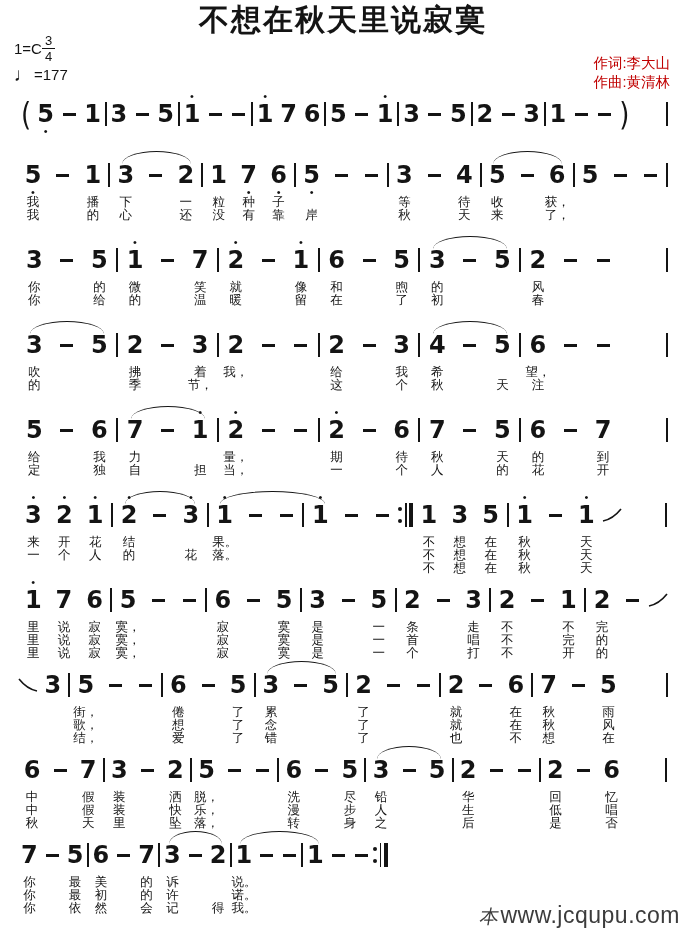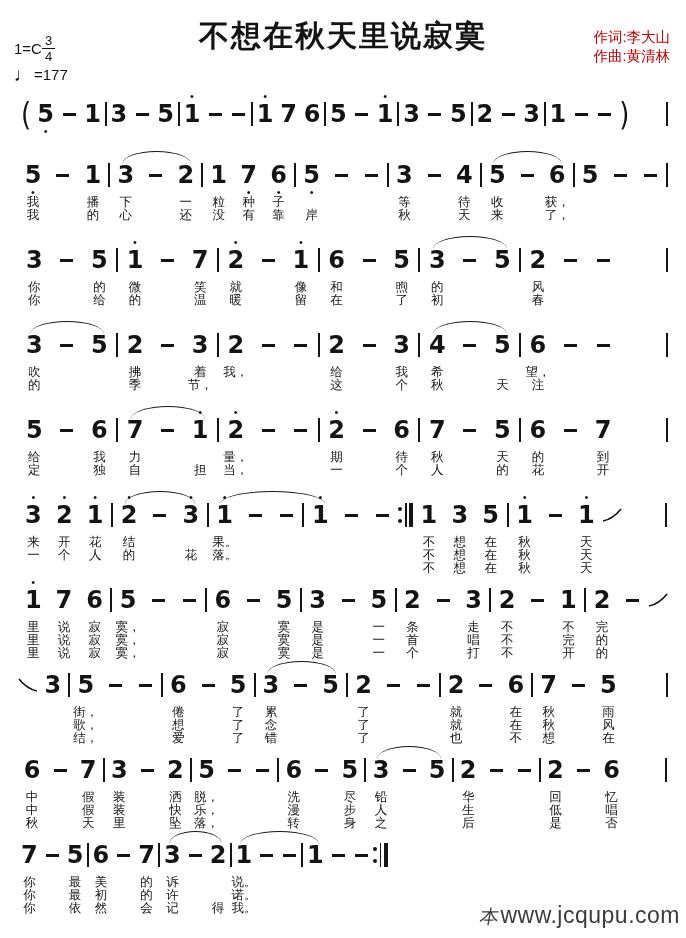--- a/index.html
+++ b/index.html
@@ -3,29 +3,29 @@
 <meta charset="utf-8">
 <style>
   html,body{margin:0;padding:0;}
   body{
     width:686px;height:938px;position:relative;overflow:hidden;
     background:#ffffff;color:#141414;
     font-family:"Liberation Sans","DejaVu Sans",sans-serif;
   }
   
   .header{position:relative;height:92px;}
-  .title{text-align:center;font-size:30px;font-weight:bold;letter-spacing:2px;padding-top:16px;}
+  .title{text-align:center;font-size:30px;font-weight:bold;letter-spacing:2px;}
   .meta{position:absolute;left:14px;top:34px;font-size:15px;}
   .keyline{display:flex;align-items:center;gap:0;}
   .frac{display:inline-flex;flex-direction:column;text-align:center;font-size:13px;line-height:13px;}
   .frac .num{border-bottom:1.5px solid #141414;padding:0 3px 1px;}
   .frac .den{padding-top:1px;}
   .tempoline{font-size:15px;margin-top:3px;display:flex;align-items:center;}
   .tnote{font-size:19px;line-height:15px;margin-right:1px;}
-  .credits{position:absolute;right:16px;top:28px;font-size:14.5px;line-height:19px;text-align:left;}
+  .credits{position:absolute;right:16px;top:54px;font-size:14.5px;line-height:19px;text-align:left;}
   
   #score{padding:0 18px;}
   .sys{display:flex;position:relative;margin-bottom:16px;}
   .sys.r3{margin-bottom:3px;}
   .sys.r0{margin-bottom:18px;}
   .cell{flex:1 1 0;display:flex;flex-direction:column;align-items:center;min-width:0;}
   .cbar{flex:0 0 3px;}
   .csp{flex:1.4 1 0;}
   .crep{flex:0 0 16px;}
   .cpar{flex:0 0 16px;}

